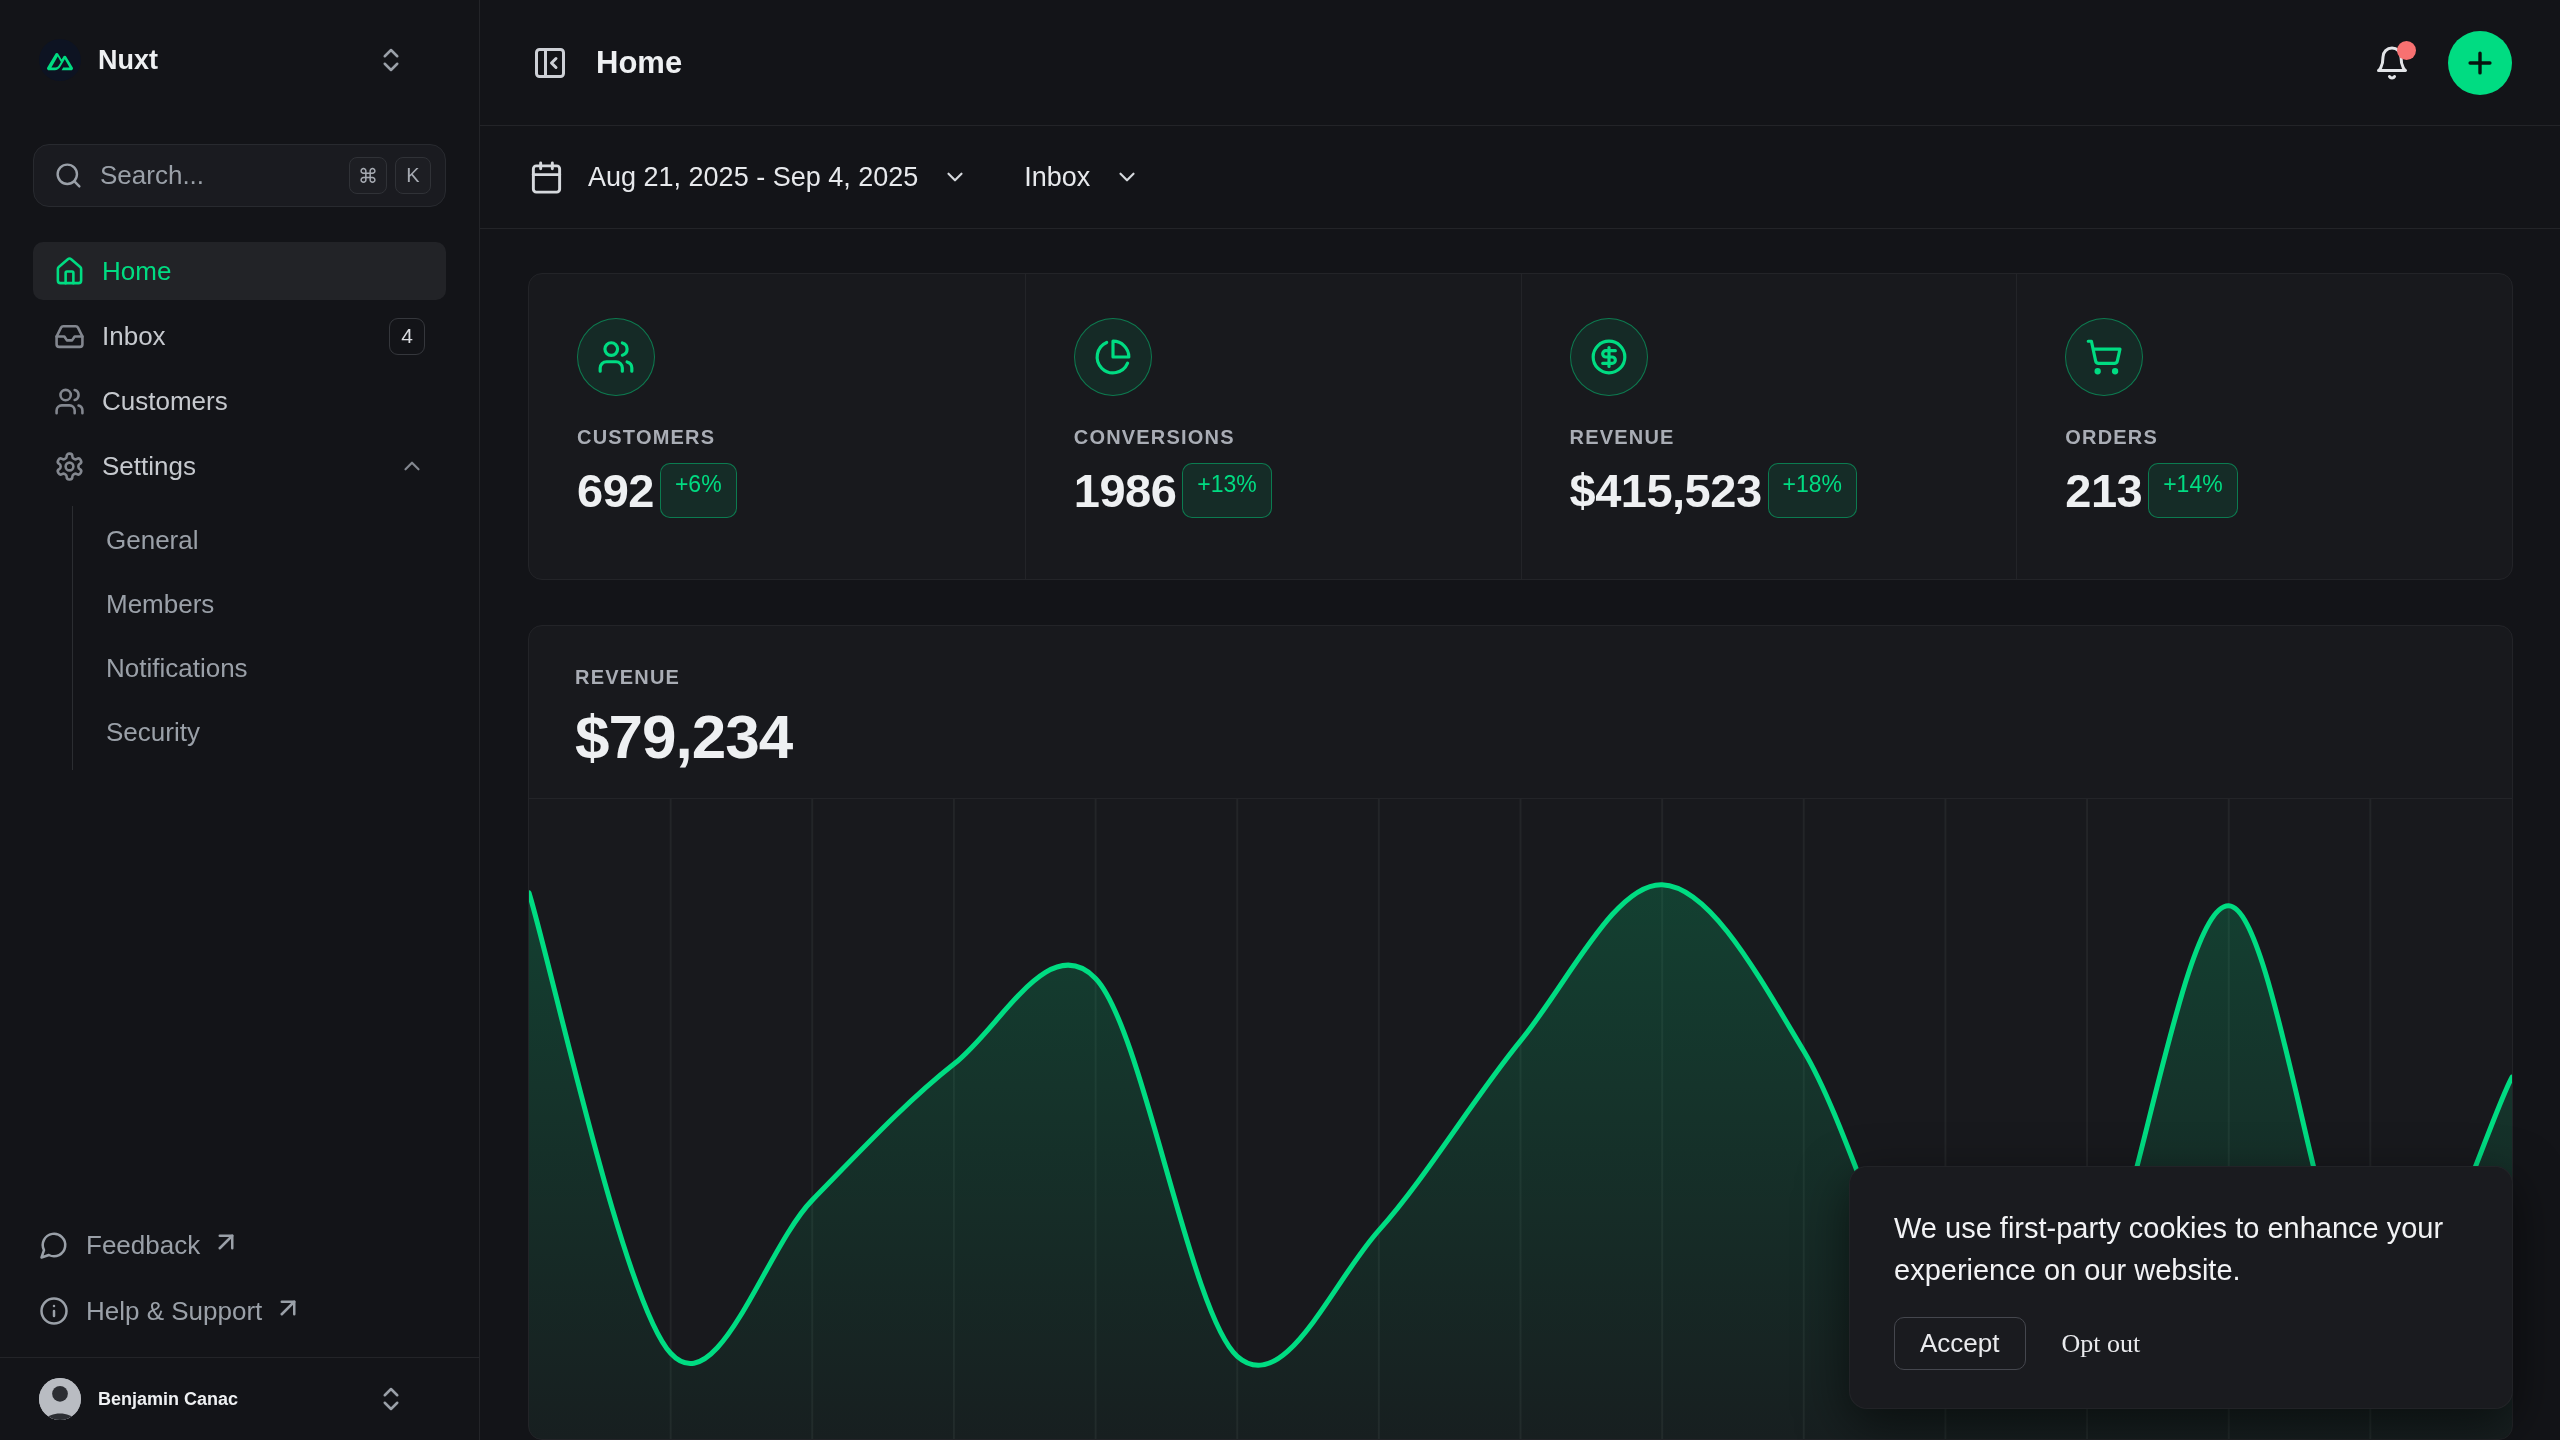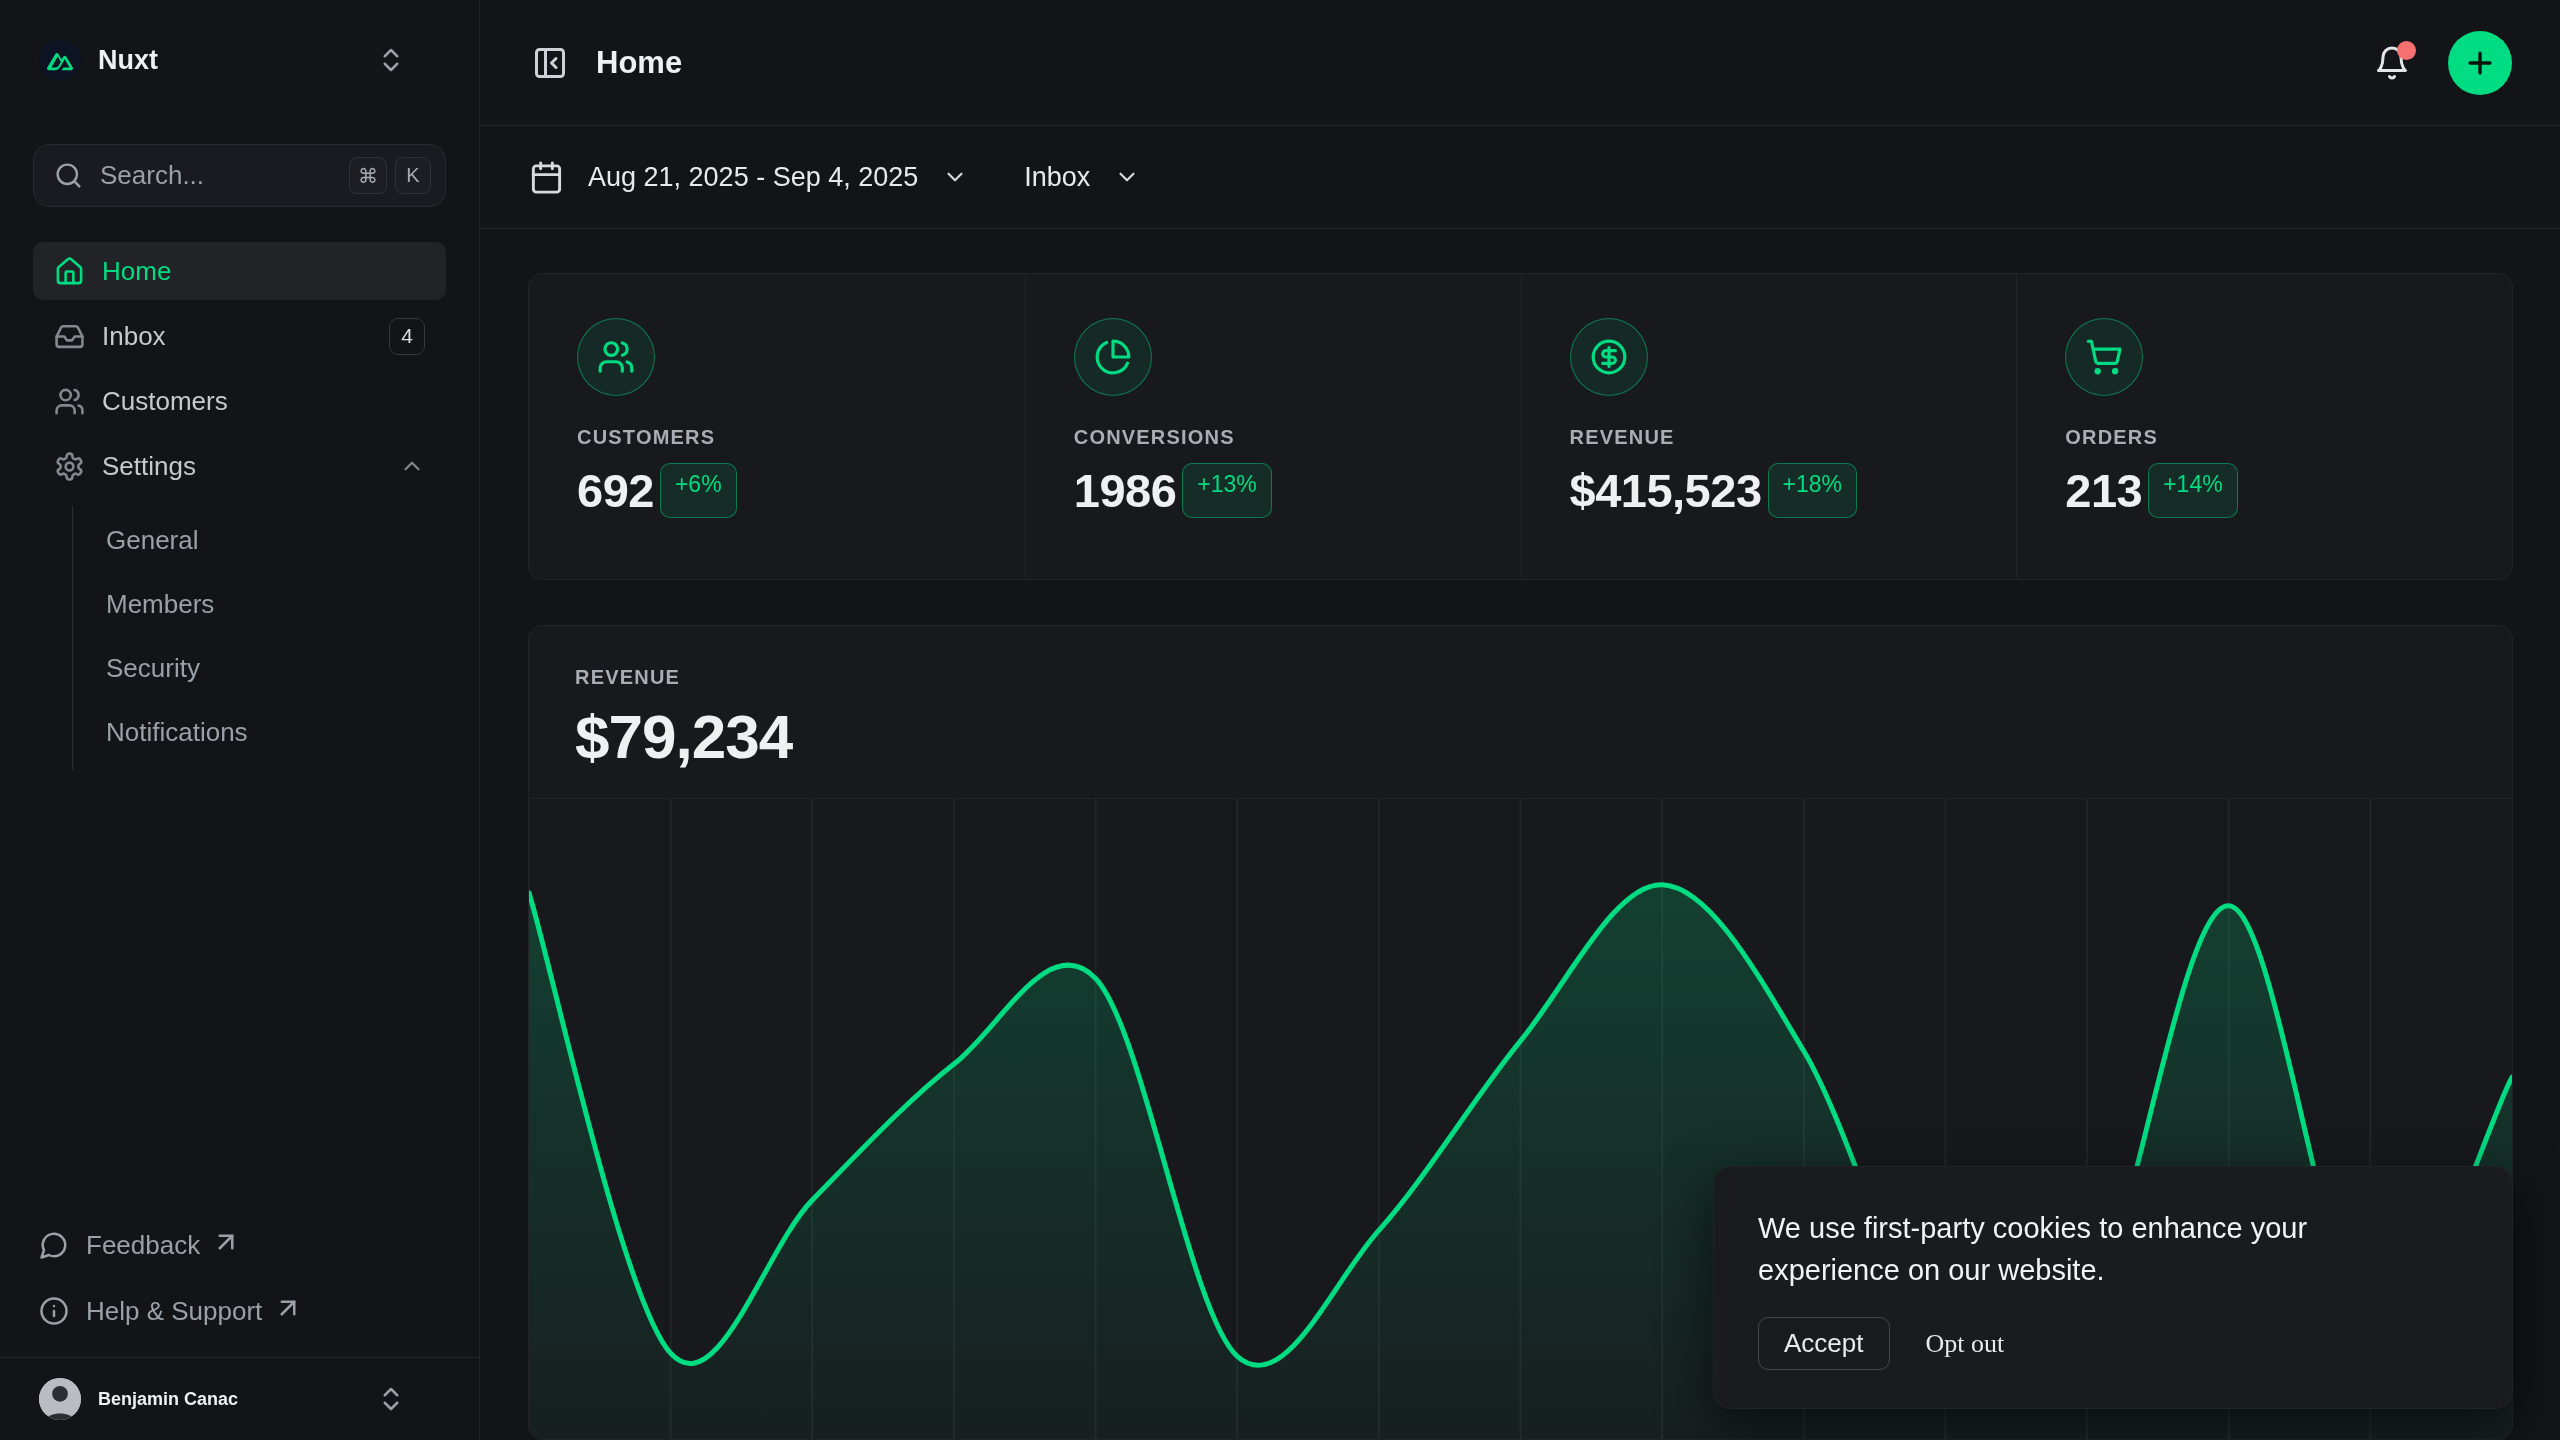--- a/index.html
+++ b/index.html
@@ -102,21 +102,21 @@
   .rev-card{background:var(--panel);border:1px solid var(--border-soft);border-radius:14px;flex:1;display:flex;
             flex-direction:column;min-height:0;overflow:hidden;}
   .rev-head{padding:40px 46px 26px 46px;}
   .rev-label{font-size:20px;font-weight:600;letter-spacing:1.2px;color:#a9adb5;}
   .rev-value{margin-top:12px;font-size:62px;font-weight:700;color:var(--text);letter-spacing:-1px;}
   .plot{flex:1;position:relative;border-top:1px solid var(--border-soft);min-height:0;}
   .plot svg{position:absolute;inset:0;width:100%;height:100%;display:block;}
   .plot .grid-g line{stroke:var(--grid);stroke-width:2;}
 
   
-  .cookie{position:fixed;right:47px;bottom:31px;width:800px;background:#1a1b1f;border:1px solid rgba(255,255,255,0.04);
+  .cookie{position:fixed;right:47px;bottom:31px;width:664px;background:#1a1b1f;border:1px solid rgba(255,255,255,0.04);
           border-radius:18px;padding:40px 44px 38px 44px;box-shadow:0 16px 50px rgba(0,0,0,0.55);z-index:20;}
   .cookie-msg{font-size:29px;line-height:1.45;color:#f2f3f5;max-width:640px;}
   .cookie-actions{margin-top:26px;display:flex;align-items:center;gap:30px;}
   .btn-accept{background:transparent;border:1px solid #45474e;border-radius:10px;color:#e9eaed;font-size:26px;
               font-weight:500;padding:10px 25px;cursor:pointer;font-family:inherit;}
   .btn-optout{background:transparent;border:none;color:#e9eaed;font-size:26px;font-weight:500;padding:10px 6px;
               cursor:pointer;font-family:Liberation Serif, serif;}
 </style>
 </head>
 <body>
@@ -193,22 +193,22 @@
       <span class="lbl">Settings</span>
       <span class="caret icon">
         <svg viewBox="0 0 24 24">
             <path d="m18 15-6-6-6 6"></path>
           </svg>
       </span>
     </div>
     <div class="subnav">
       <div class="sub-item">General</div>
       <div class="sub-item">Members</div>
+      <div class="sub-item">Notifications</div>
       <div class="sub-item">Security</div>
-      <div class="sub-item">Notifications</div>
     </div>
   </nav>
 
   <div class="side-spacer"></div>
 
   <div class="side-foot">
     <div class="foot-link">
       <span class="icon">
         <svg viewBox="0 0 24 24">
             <path d="M7.9 20A9 9 0 1 0 4 16.1L2 22Z"></path>

